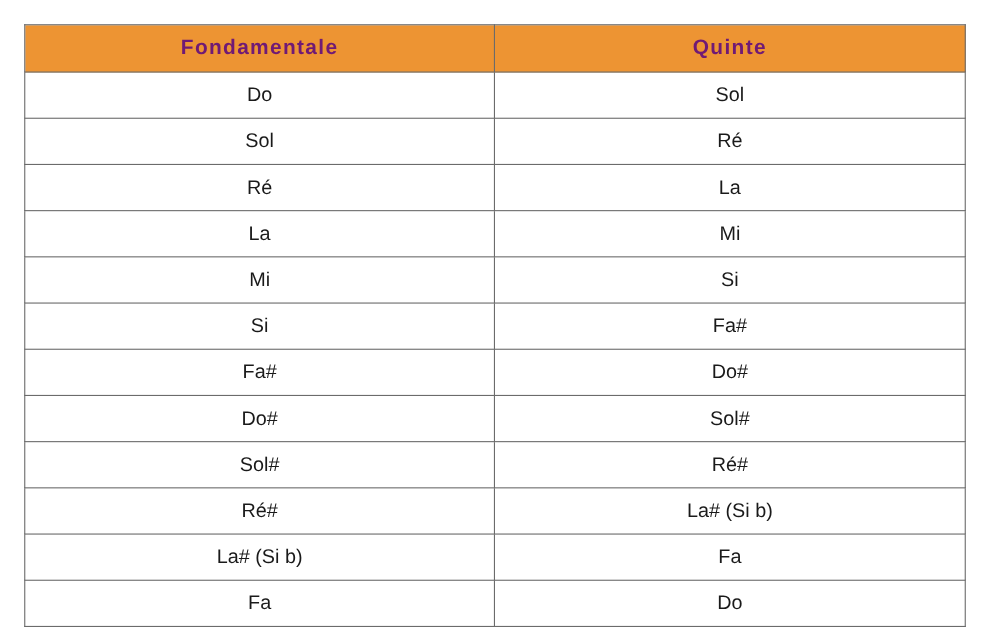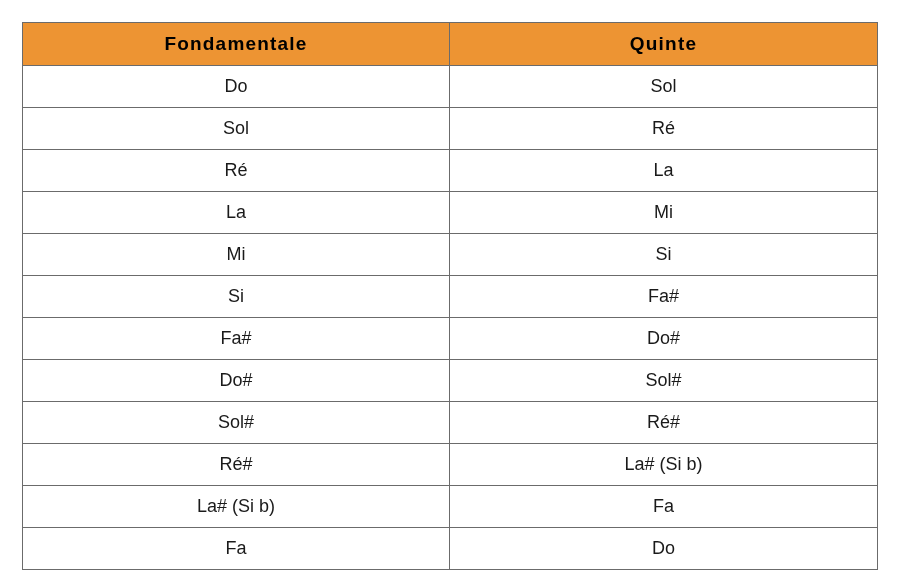--- a/index.html
+++ b/index.html
@@ -33,21 +33,21 @@
 
   table.circle-of-fifths th {
     background: #ed9433;
     border: 1px solid #6b6b6b;
     height: 42px;
     font-size: 19px;
     font-weight: bold;
     letter-spacing: 1.2px;
     text-align: center;
     vertical-align: middle;
-    color: #000000;
+    color: #701a75;
     padding: 0;
   }
   table.circle-of-fifths td {
     border: 1px solid #6b6b6b;
     height: 41px;
     font-size: 18px;
     text-align: center;
     vertical-align: middle;
     color: #1a1a1a;
     padding: 0;

